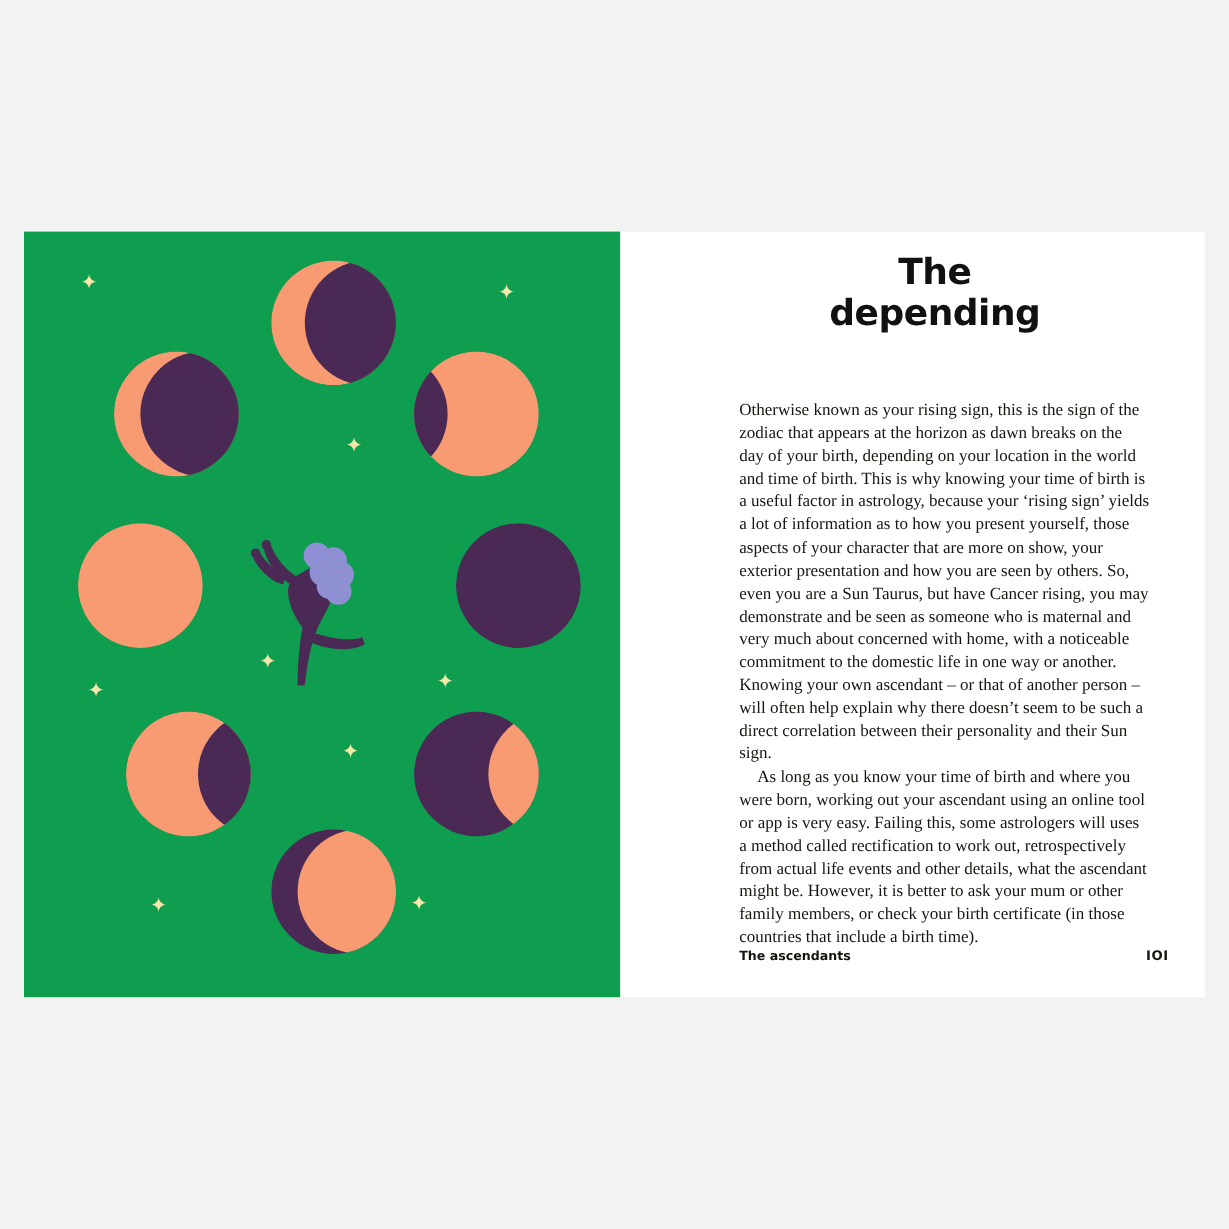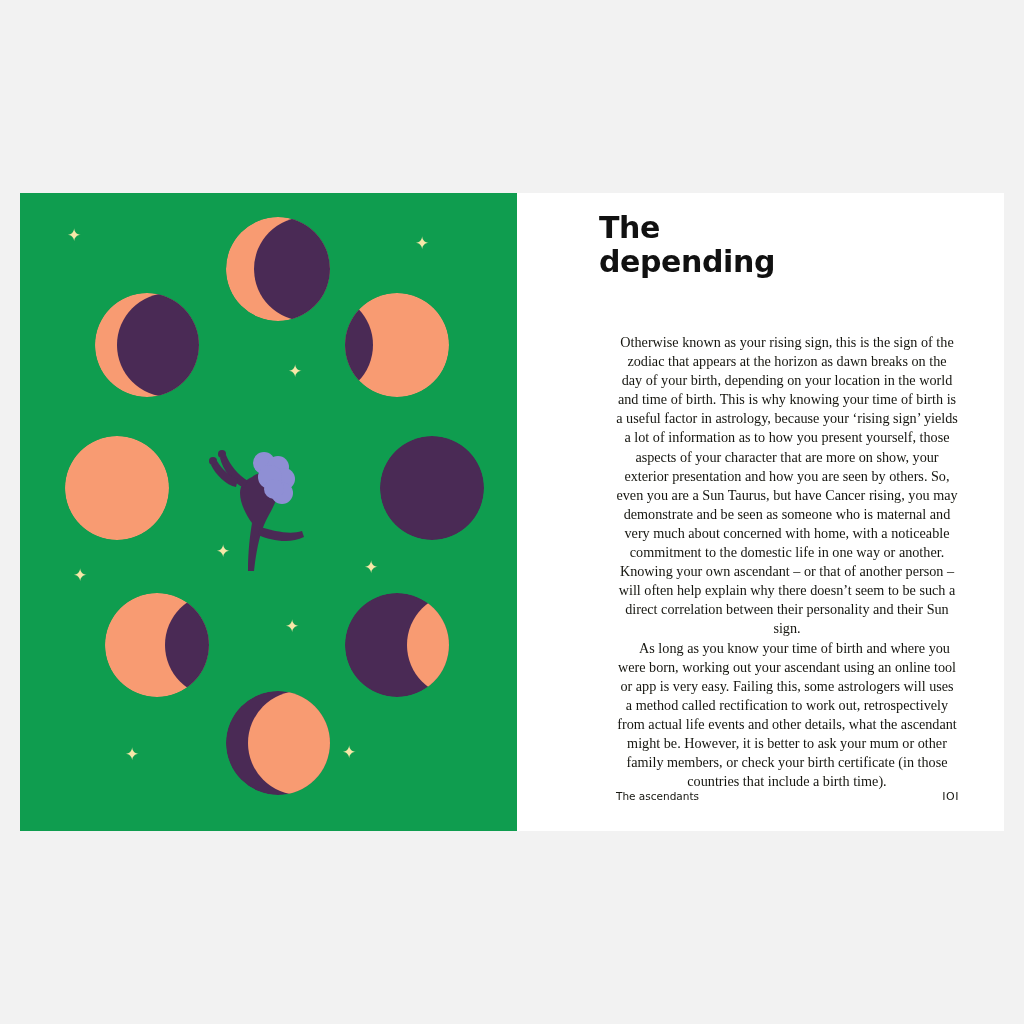--- a/index.html
+++ b/index.html
@@ -65,56 +65,56 @@
     width: 487px;
     height: 638px;
     background: #ffffff;
     flex: 0 0 auto;
   }
   .title {
     position: absolute;
     right: 45px;
     top: 18px;
     width: 360px;
-    text-align: left;
+    text-align: center;
     font-family: "DejaVu Sans", sans-serif;
     font-weight: bold;
     font-size: 30px;
     line-height: 1.12;
     letter-spacing: -0.4px;
     color: #111111;
   }
   .body-text {
     position: absolute;
     left: 99px;
     top: 140px;
     width: 342px;
     font-family: "Liberation Serif", serif;
     font-size: 14.2px;
     line-height: 1.345;
     color: #15150f;
-    text-align: center;
+    text-align: left;
   }
   .body-text p {
     margin: 0;
   }
   .body-text p + p {
     text-indent: 15px;
   }
   .footer {
     position: absolute;
     left: 99px;
-    right: 45px;
+    right: 30px;
     top: 597px;
     display: flex;
     justify-content: space-between;
     align-items: baseline;
     font-family: "DejaVu Sans", sans-serif;
     font-size: 10.5px;
-    font-weight: normal;
+    font-weight: bold;
     color: #15150f;
   }
   .folio {
     font-family: "DejaVu Sans", sans-serif;
     font-size: 11px;
     letter-spacing: 0.5px;
   }
 </style>
 </head>
 <body>

